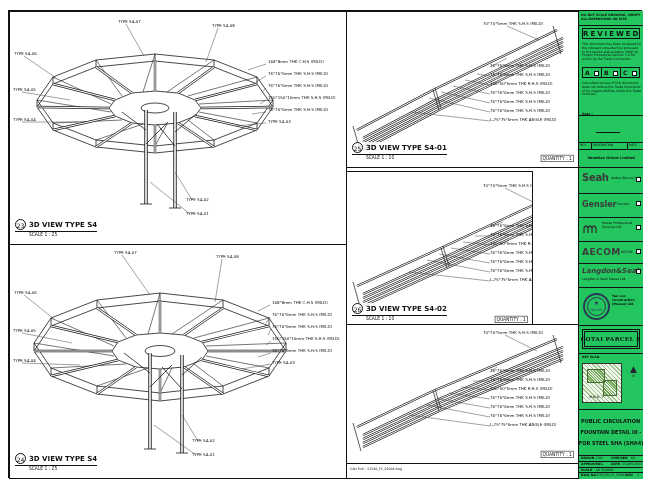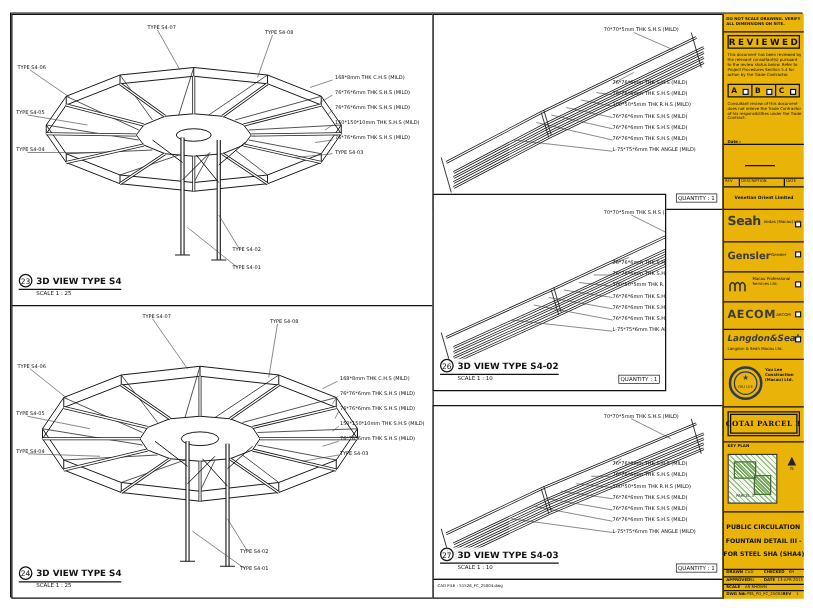--- a/index.html
+++ b/index.html
@@ -9,21 +9,21 @@
   .sheet{position:absolute;left:8px;top:10px;width:634px;height:468px;border:1px solid #111;background:#fff}
   .panel{position:absolute;border:1px solid #111;background:#fff;overflow:hidden}
   .art{position:absolute;left:0;top:0}
   .co{position:absolute;white-space:nowrap;font-size:8px;line-height:1;transform:scale(.5);transform-origin:0 0;color:#111}
   .plabel{position:absolute;left:5px;bottom:3px;background:rgba(255,255,255,.85)}
   .plrow{display:flex;align-items:center;gap:3px;border-bottom:1px solid #111;padding-bottom:1px}
   .refc{display:inline-block;width:11px;height:11px;border:1px solid #111;border-radius:50%;font-size:6px;line-height:11px;text-align:center;flex:0 0 auto}
   .pt{font-size:7px;font-weight:bold;white-space:nowrap}
   .ps{font-size:8px;transform:scale(.55);transform-origin:0 0;margin-left:14px;white-space:nowrap}
   .pq{position:absolute;right:5px;bottom:5px;font-size:8px;transform:scale(.55);transform-origin:100% 100%;border:1px solid #111;padding:1px 2px;white-space:nowrap;background:#fff}
-  #tblock{position:absolute;left:569px;top:0;width:65px;height:468px;border-left:1px solid #111;background:#eab308}
+  #tblock{position:absolute;left:569px;top:0;width:65px;height:468px;border-left:1px solid #111;background:#22c55e}
   .ts{position:absolute;left:0;width:100%;height:0;border-bottom:1px solid #111}
   .micro{font-size:7px;line-height:1.25;transform:scale(.45);transform-origin:0 0}
   .u6{font-size:6px;transform:scale(.5);transform-origin:0 0;white-space:nowrap}
   .m1{white-space:nowrap}
   .mb{font-weight:bold}
   .abs{position:absolute}
   .chk{position:absolute;width:5px;height:5px;border:1px solid #111;background:#fff}
   .rvhead{position:absolute;top:17px;left:3px;right:3px;height:11px;border:1px solid #111;text-align:center;font-size:7px;font-weight:bold;letter-spacing:2px;line-height:10px}
   .abc{position:absolute;top:56px;left:3px;right:3px;height:11px;border:1px solid #111;display:flex}
   .abc>div{flex:1;position:relative;border-right:1px solid #111}
@@ -179,24 +179,31 @@
       </g>
     </svg>
     <div class="co" style="left:136px;top:10px">70*70*5mm THK S.H.S (MILD)</div>
     <div class="co" style="left:143px;top:52px">76*76*6mm THK S.H.S (MILD)</div>
     <div class="co" style="left:143px;top:61px">76*76*6mm THK S.H.S (MILD)</div>
     <div class="co" style="left:143px;top:70px">100*50*5mm THK R.H.S (MILD)</div>
     <div class="co" style="left:143px;top:79px">76*76*6mm THK S.H.S (MILD)</div>
     <div class="co" style="left:143px;top:88px">76*76*6mm THK S.H.S (MILD)</div>
     <div class="co" style="left:143px;top:97px">76*76*6mm THK S.H.S (MILD)</div>
     <div class="co" style="left:143px;top:106px">L-75*75*6mm THK ANGLE (MILD)</div>
+    <div class="plabel">
+      <div class="plrow">
+        <span class="refc">25</span>
+        <span class="pt">3D VIEW TYPE S4-01</span>
+      </div>
+      <div class="ps">SCALE 1 : 10</div>
+    </div>
     <div class="pq">QUANTITY : 1</div>
   </div>
 
-  <div class="panel" style="left:337px;top:144px;width:187px;height:158px">
+  <div class="panel" style="left:337px;top:160px;width:187px;height:158px">
     <svg class="art" width="231" height="156" viewBox="0 0 231 156">
       <g stroke="#1b1b1b" stroke-width="2.2" fill="none">
         <path d="M16,122 L100,84 L216,30 M16,126 L100,88 L216,34 M16,130 L100,92 L216,38 M16,134 L100,96 L216,42 M10,114 L94,76 L210,22"></path>
       </g>
       <g stroke="#fff" stroke-width="1" fill="none">
         <path d="M16,122 L100,84 L216,30 M16,126 L100,88 L216,34 M16,130 L100,92 L216,38 M16,134 L100,96 L216,42 M10,114 L94,76 L210,22"></path>
       </g>
       <g stroke="#1b1b1b" stroke-width=".7" fill="none">
         <path d="M206,18 L214,46 M6,110 L14,138 M94,76 L100,96 M96,74 L102,94"></path>
       </g>
@@ -238,27 +245,20 @@
       </g>
     </svg>
     <div class="co" style="left:136px;top:6px">70*70*5mm THK S.H.S (MILD)</div>
     <div class="co" style="left:143px;top:44px">76*76*6mm THK S.H.S (MILD)</div>
     <div class="co" style="left:143px;top:53px">76*76*6mm THK S.H.S (MILD)</div>
     <div class="co" style="left:143px;top:62px">100*50*5mm THK R.H.S (MILD)</div>
     <div class="co" style="left:143px;top:71px">76*76*6mm THK S.H.S (MILD)</div>
     <div class="co" style="left:143px;top:80px">76*76*6mm THK S.H.S (MILD)</div>
     <div class="co" style="left:143px;top:89px">76*76*6mm THK S.H.S (MILD)</div>
     <div class="co" style="left:143px;top:98px">L-75*75*6mm THK ANGLE (MILD)</div>
-    <div class="plabel">
-      <div class="plrow">
-        <span class="refc">27</span>
-        <span class="pt">3D VIEW TYPE S4-03</span>
-      </div>
-      <div class="ps">SCALE 1 : 10</div>
-    </div>
     <div class="pq">QUANTITY : 1</div>
   </div>
 
   <div class="panel" style="left:337px;top:452px;width:233px;height:16px">
     <span class="micro m1 abs" style="left:3px;top:3px">CAD FILE : 51526_FC_25004.dwg</span>
   </div>
 
   <div id="tblock">
 
     <div class="ts" style="top:14px"></div>

